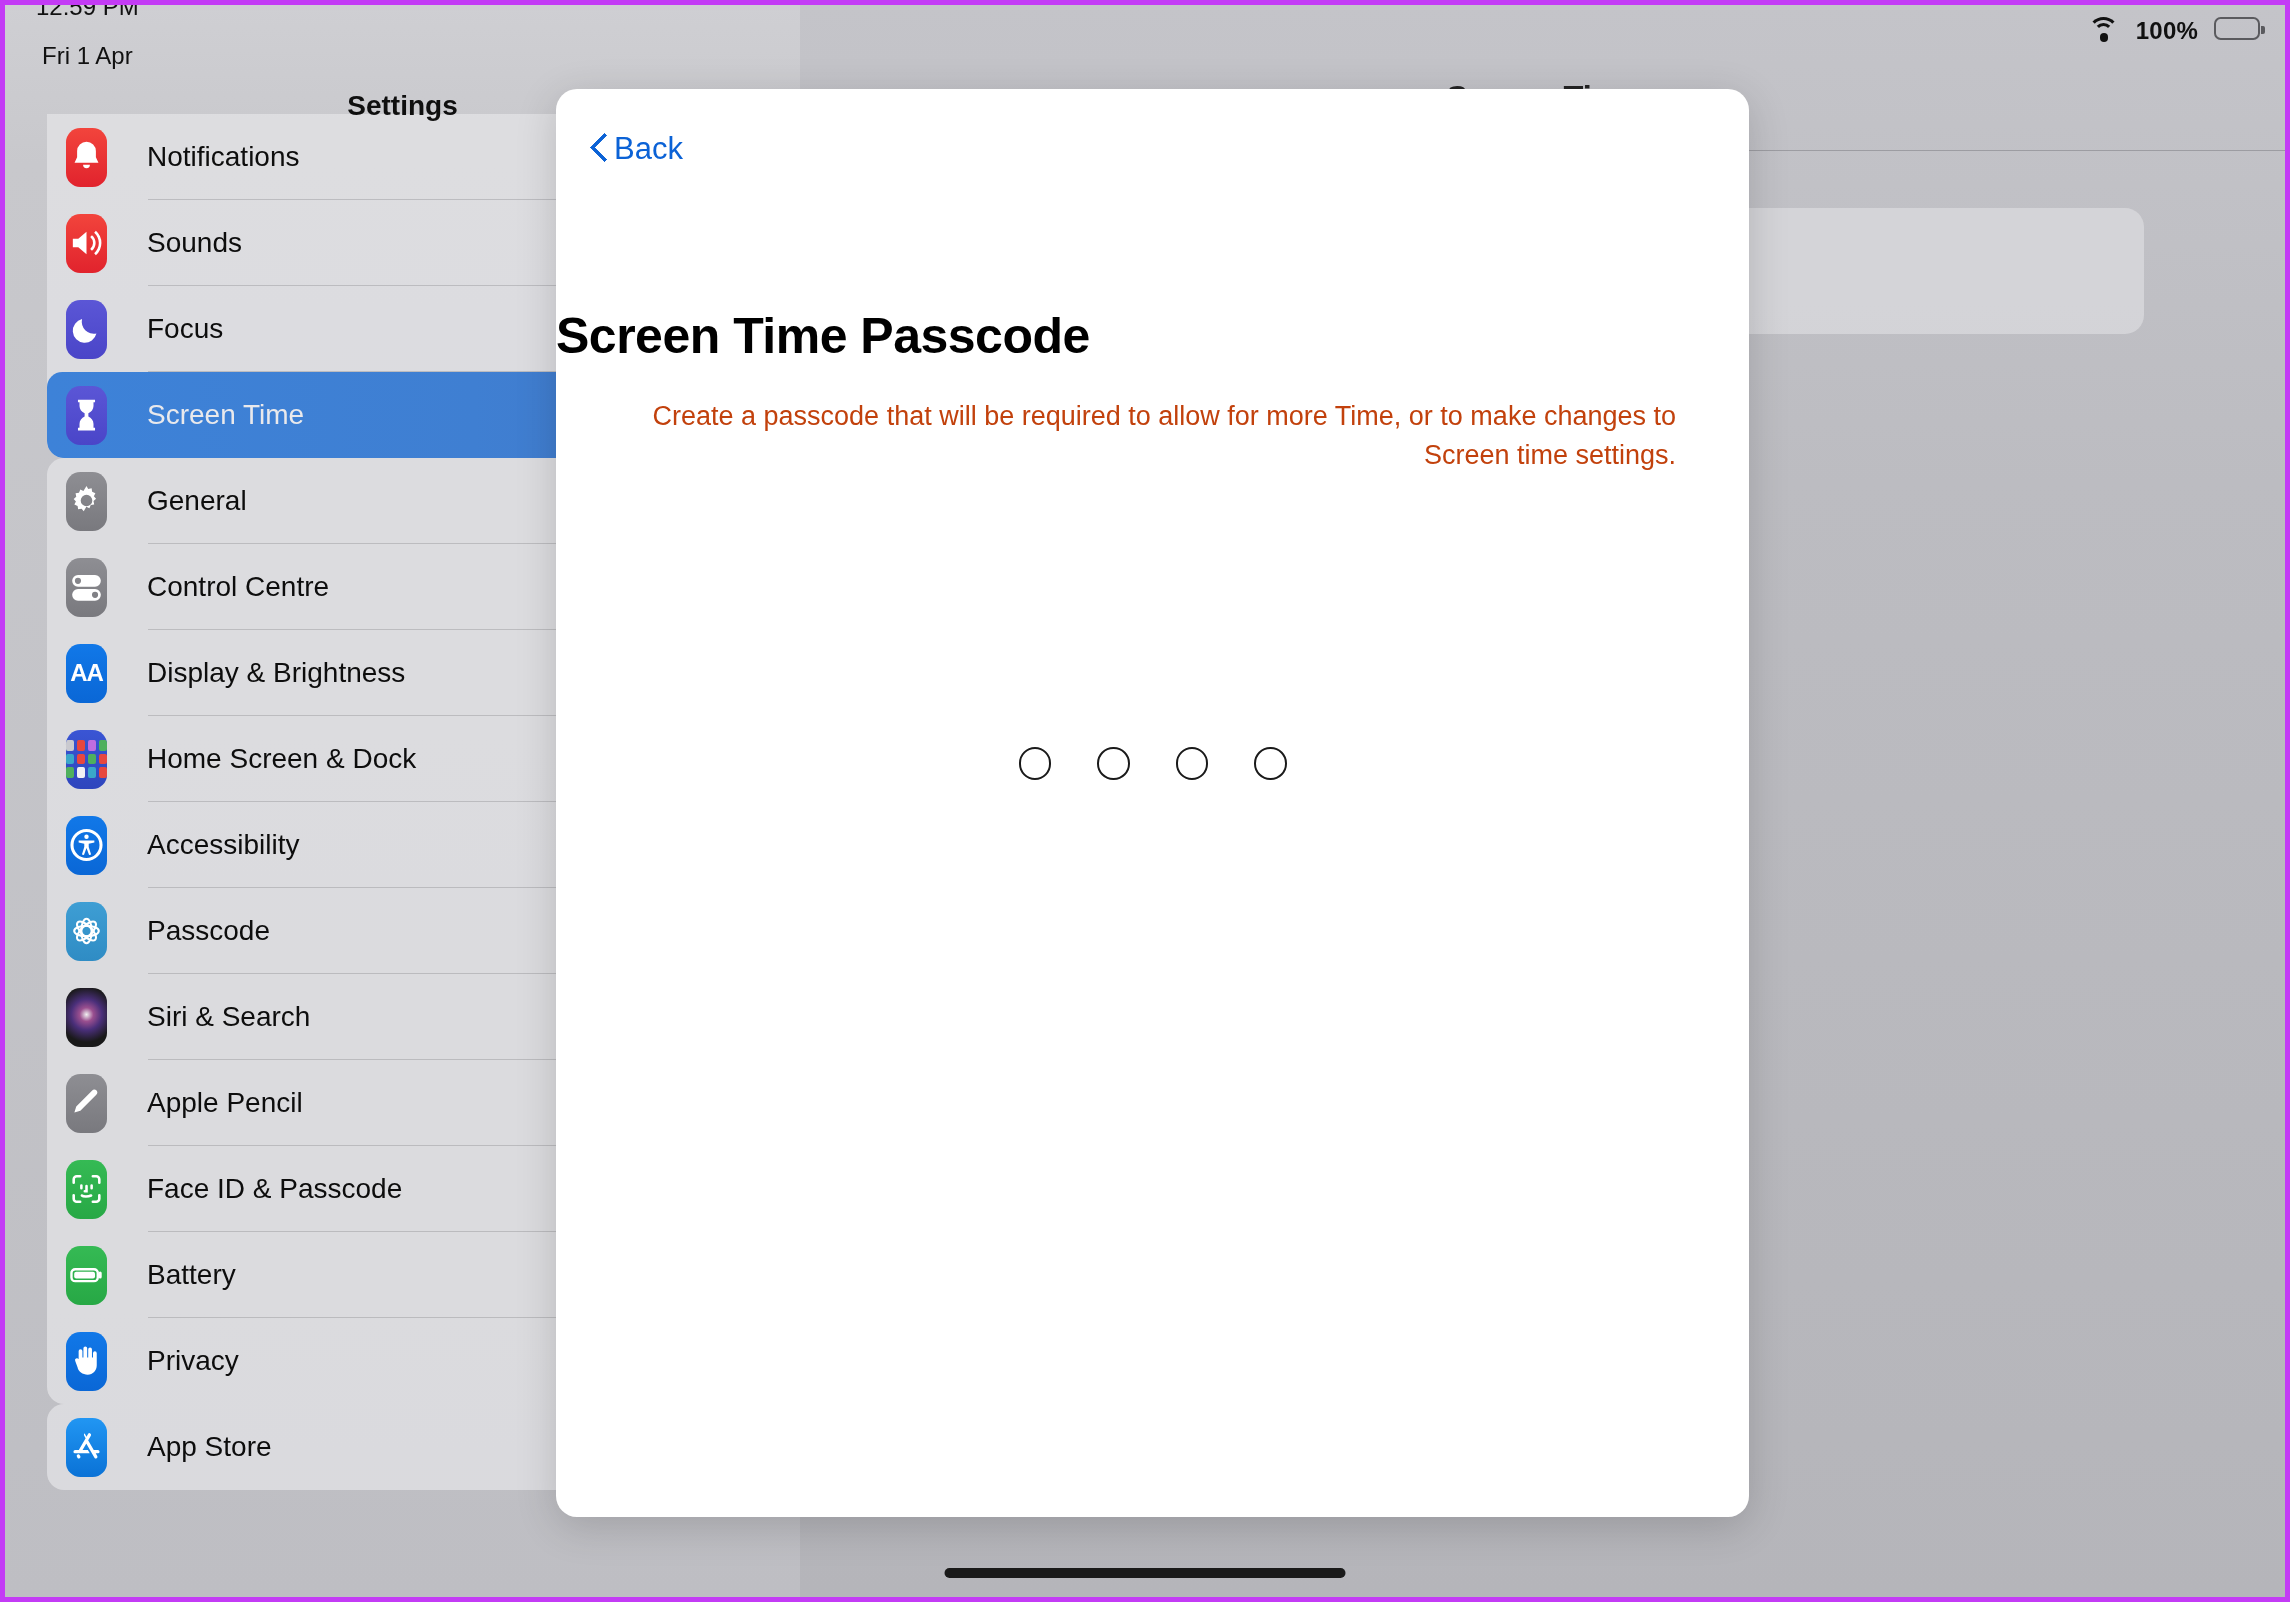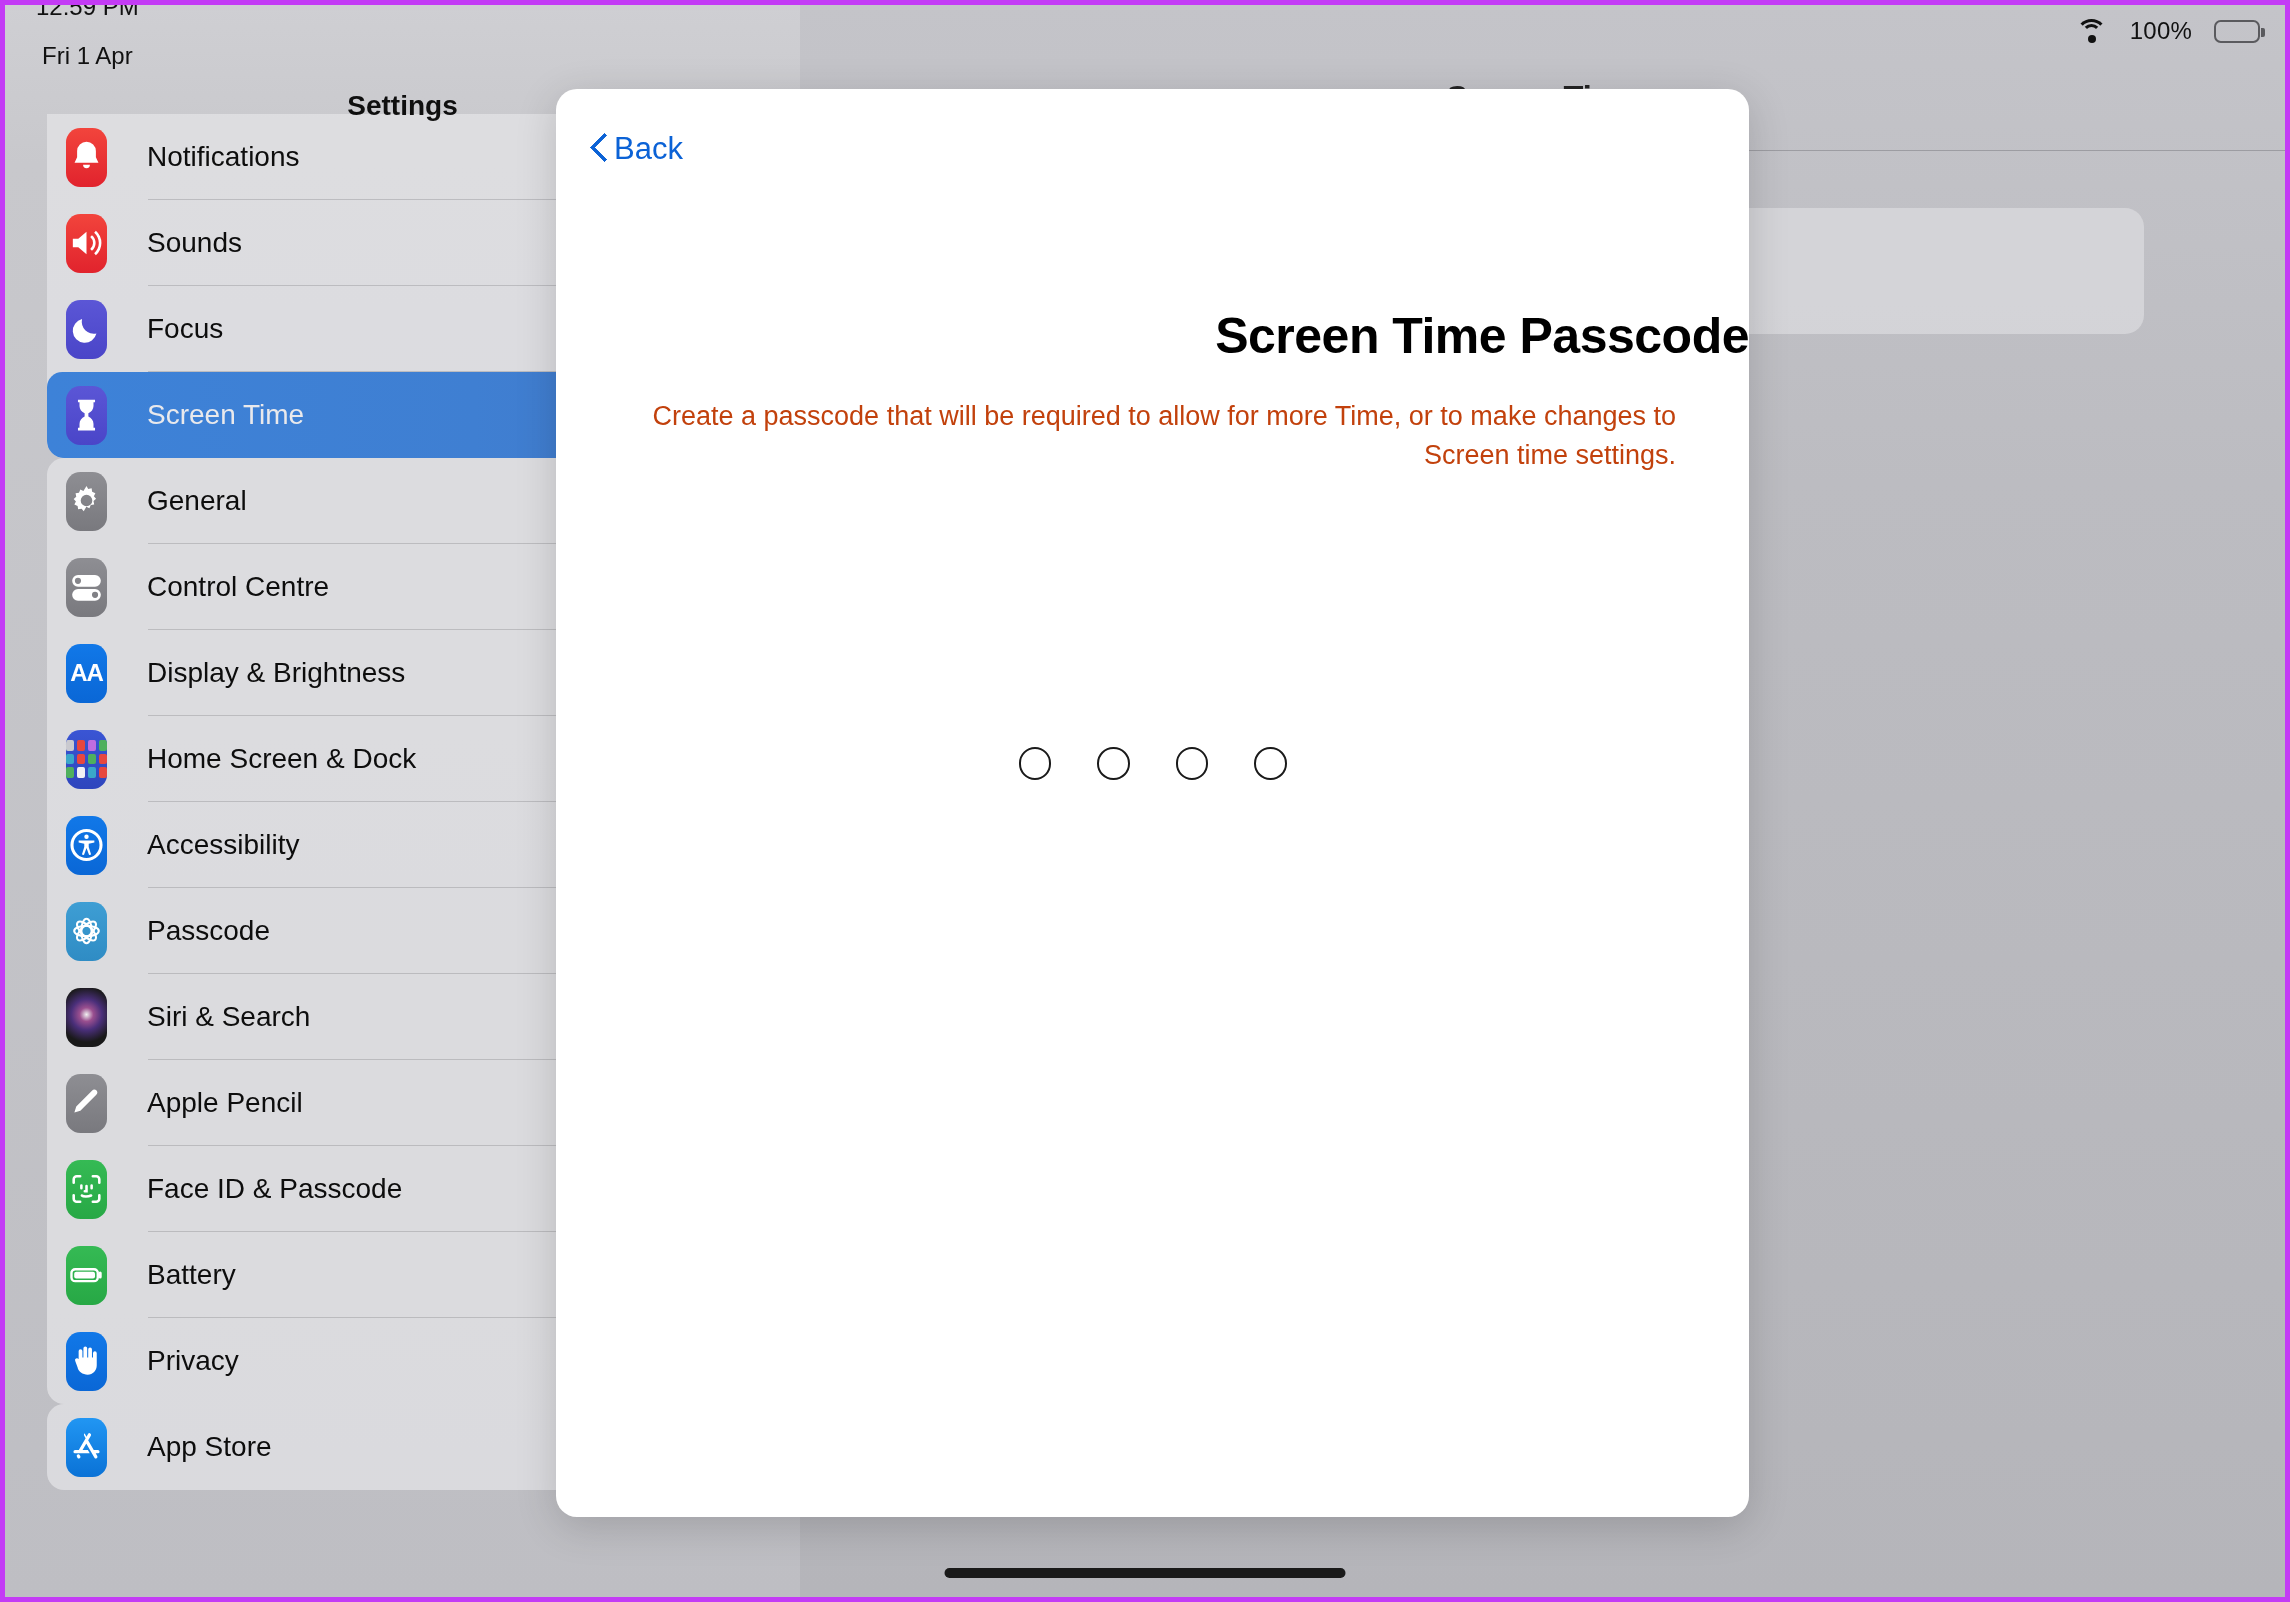--- a/index.html
+++ b/index.html
@@ -27,21 +27,21 @@
     top: 0; left: 0; right: 0;
     height: 52px;
     display: flex;
     align-items: center;
     padding: 0 25px 0 31px;
     font-size: 24px;
     color: #111;
     z-index: 40;
   }
   .status-left { display: flex; align-items: center; gap: 21px; flex-direction: column; }
-  .status-right { margin-left: auto; display: flex; align-items: center; gap: 22px; }
+  .status-right { margin-left: auto; display: flex; align-items: flex-start; gap: 16px; font-weight: bold; }
 
   .wifi-icon { width: 32.5px; height: 25px; position: relative; display: inline-block; }
   .wifi-icon i {
     position: absolute; left: 50%; border: 3.8px solid #111;
     border-bottom-color: transparent; border-left-color: transparent; border-right-color: transparent;
     border-radius: 50%;
   }
   .wifi-icon i:nth-child(1) { width: 31px; height: 31px; margin-left: -15.3px; top: 0; }
   .wifi-icon i:nth-child(2) { width: 19px; height: 19px; margin-left: -9.6px; top: 5.7px; }
   .wifi-dot {
@@ -196,21 +196,21 @@
   }
   .chev::before {
     content: ""; position: absolute; left: 3.8px; top: 2.9px;
     width: 17px; height: 17px;
     border-left: 4.8px solid #0b62d6; border-bottom: 4.8px solid #0b62d6;
     transform: rotate(45deg);
     border-radius: 1px;
   }
   .modal-title {
     position: absolute; top: 218px; left: 0; right: 0;
-    text-align: right;
+    text-align: left;
     font-size: 50px; font-weight: bold; color: #000;
     letter-spacing: -0.5px;
   }
   .modal-sub {
     position: absolute; top: 308px; left: 73px; right: 73px;
     text-align: right;
     font-size: 27px; color: #c2410c; line-height: 1.43;
   }
   .dots {
     position: absolute; top: 658px; left: 0; right: 0;

